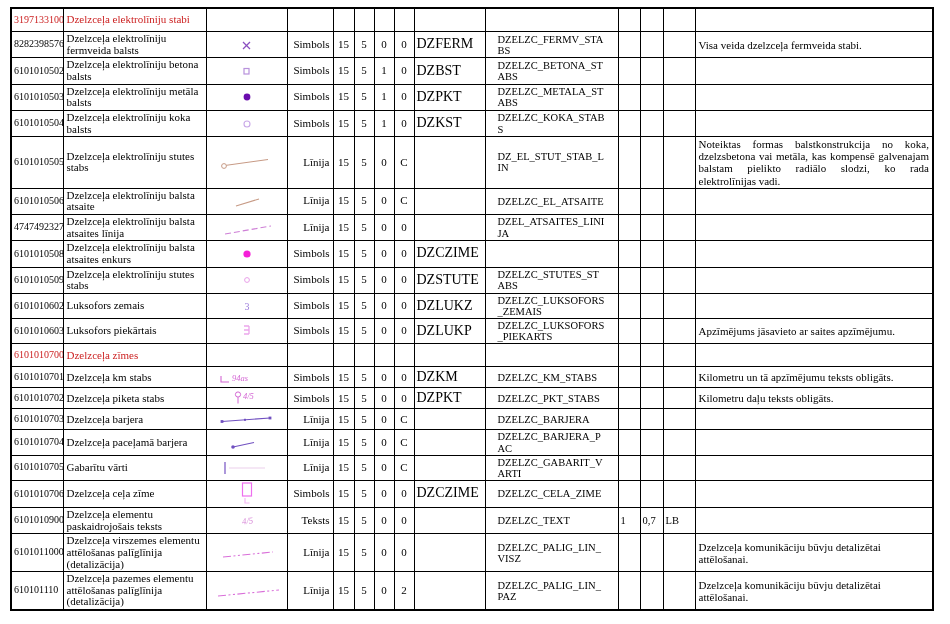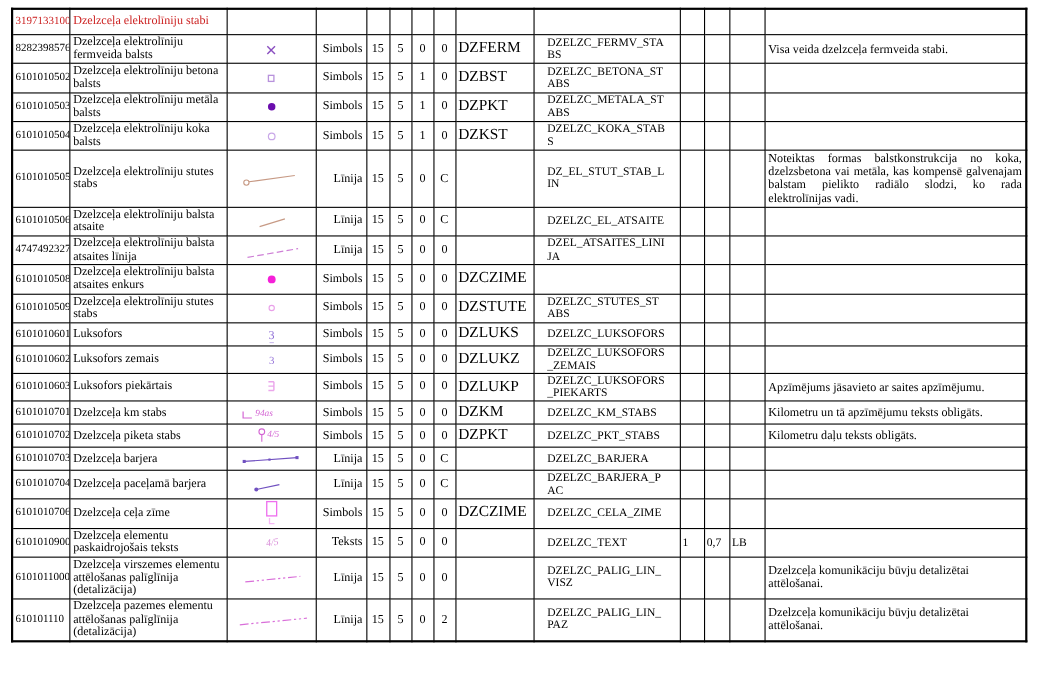--- a/index.html
+++ b/index.html
@@ -217,39 +217,20 @@
         <td class="c-v">0</td>
         <td class="c-v">0</td>
         <td class="c-short">DZSTUTE</td>
         <td class="c-layer">DZELZC_STUTES_STABS</td>
         <td class="c-e"></td>
         <td class="c-e"></td>
         <td class="c-e"></td>
         <td class="c-desc"></td>
       </tr>
       <tr class="">
-        <td class="c-code">6101010601</td>
-        <td class="c-name">Luksofors</td>
-        <td class="c-sym"><span class="symwrap"><svg width="79" height="20" viewBox="0 0 79 20" xmlns="http://www.w3.org/2000/svg">
-              <text x="37" y="14" font-size="11" fill="#8f6fd6" font-family="&quot;Liberation Serif&quot;,serif">3</text>
-              <line x1="38" y1="17.5" x2="42" y2="17.5" stroke="#8f6fd6" stroke-width="0.8" opacity="0.6"></line>
-            </svg></span></td>
-        <td class="c-type">Simbols</td>
-        <td class="c-v">15</td>
-        <td class="c-v">5</td>
-        <td class="c-v">0</td>
-        <td class="c-v">0</td>
-        <td class="c-short">DZLUKS</td>
-        <td class="c-layer">DZELZC_LUKSOFORS</td>
-        <td class="c-e"></td>
-        <td class="c-e"></td>
-        <td class="c-e"></td>
-        <td class="c-desc"></td>
-      </tr>
-      <tr class="">
         <td class="c-code">6101010602</td>
         <td class="c-name">Luksofors zemais</td>
         <td class="c-sym"><span class="symwrap"><svg width="79" height="20" viewBox="0 0 79 20" xmlns="http://www.w3.org/2000/svg">
               <text x="37.5" y="14" font-size="10" fill="#9a7ada" font-family="&quot;Liberation Serif&quot;,serif">3</text>
             </svg></span></td>
         <td class="c-type">Simbols</td>
         <td class="c-v">15</td>
         <td class="c-v">5</td>
         <td class="c-v">0</td>
         <td class="c-v">0</td>
@@ -270,20 +251,36 @@
         <td class="c-v">15</td>
         <td class="c-v">5</td>
         <td class="c-v">0</td>
         <td class="c-v">0</td>
         <td class="c-short">DZLUKP</td>
         <td class="c-layer">DZELZC_LUKSOFORS_PIEKARTS</td>
         <td class="c-e"></td>
         <td class="c-e"></td>
         <td class="c-e"></td>
         <td class="c-desc">Apzīmējums jāsavieto ar saites apzīmējumu.</td>
+      </tr>
+      <tr class="section">
+        <td class="c-code">6101010700</td>
+        <td class="c-name">Dzelzceļa zīmes</td>
+        <td class="c-sym"></td>
+        <td class="c-type"></td>
+        <td class="c-v"></td>
+        <td class="c-v"></td>
+        <td class="c-v"></td>
+        <td class="c-v"></td>
+        <td class="c-short"></td>
+        <td class="c-layer"></td>
+        <td class="c-e"></td>
+        <td class="c-e"></td>
+        <td class="c-e"></td>
+        <td class="c-desc"></td>
       </tr>
       <tr class="">
         <td class="c-code">6101010701</td>
         <td class="c-name">Dzelzceļa km stabs</td>
         <td class="c-sym"><span class="symwrap"><svg width="79" height="20" viewBox="0 0 79 20" xmlns="http://www.w3.org/2000/svg">
               <path d="M14,9 v6 h8" fill="none" stroke="#d467d4" stroke-width="1.1"></path>
               <text x="25" y="13.5" font-size="8.5" font-style="italic" fill="#d467d4" font-family="&quot;Liberation Serif&quot;,serif">94as</text>
             </svg></span></td>
         <td class="c-type">Simbols</td>
         <td class="c-v">15</td>
@@ -345,20 +342,39 @@
               <line x1="26" y1="14" x2="47" y2="9.5" stroke="#7050c0" stroke-width="1.1"></line>
               <circle cx="26" cy="14" r="1.8" fill="#7050c0"></circle>
             </svg></span></td>
         <td class="c-type">Līnija</td>
         <td class="c-v">15</td>
         <td class="c-v">5</td>
         <td class="c-v">0</td>
         <td class="c-v">C</td>
         <td class="c-short"></td>
         <td class="c-layer">DZELZC_BARJERA_PAC</td>
+        <td class="c-e"></td>
+        <td class="c-e"></td>
+        <td class="c-e"></td>
+        <td class="c-desc"></td>
+      </tr>
+      <tr class="">
+        <td class="c-code">6101010705</td>
+        <td class="c-name">Gabarītu vārti</td>
+        <td class="c-sym"><span class="symwrap"><svg width="79" height="20" viewBox="0 0 79 20" xmlns="http://www.w3.org/2000/svg">
+              <line x1="18" y1="4" x2="18" y2="16" stroke="#8060c8" stroke-width="1.3"></line>
+              <line x1="22" y1="10" x2="58" y2="10" stroke="#f2dff2" stroke-width="1.5"></line>
+            </svg></span></td>
+        <td class="c-type">Līnija</td>
+        <td class="c-v">15</td>
+        <td class="c-v">5</td>
+        <td class="c-v">0</td>
+        <td class="c-v">C</td>
+        <td class="c-short"></td>
+        <td class="c-layer">DZELZC_GABARIT_VARTI</td>
         <td class="c-e"></td>
         <td class="c-e"></td>
         <td class="c-e"></td>
         <td class="c-desc"></td>
       </tr>
       <tr class="">
         <td class="c-code">6101010706</td>
         <td class="c-name">Dzelzceļa ceļa zīme</td>
         <td class="c-sym"><span class="symwrap"><svg width="79" height="26" viewBox="0 0 79 26" xmlns="http://www.w3.org/2000/svg">
               <rect x="35.5" y="2" width="9" height="13" fill="none" stroke="#ee6fee" stroke-width="1.2"></rect>

